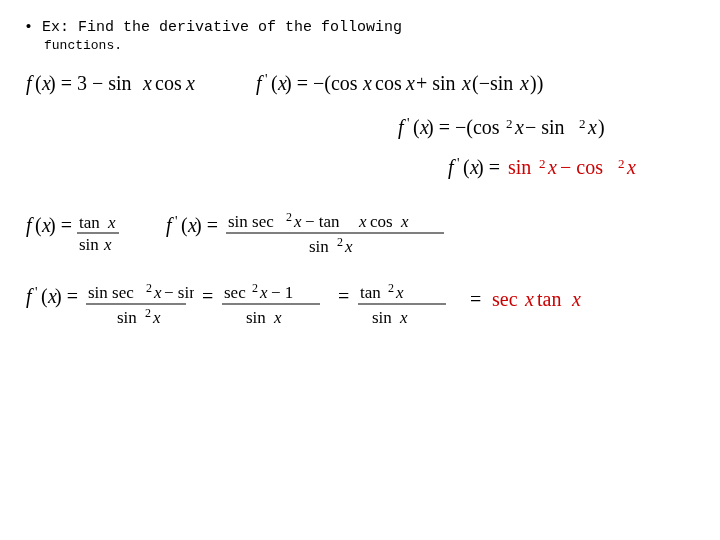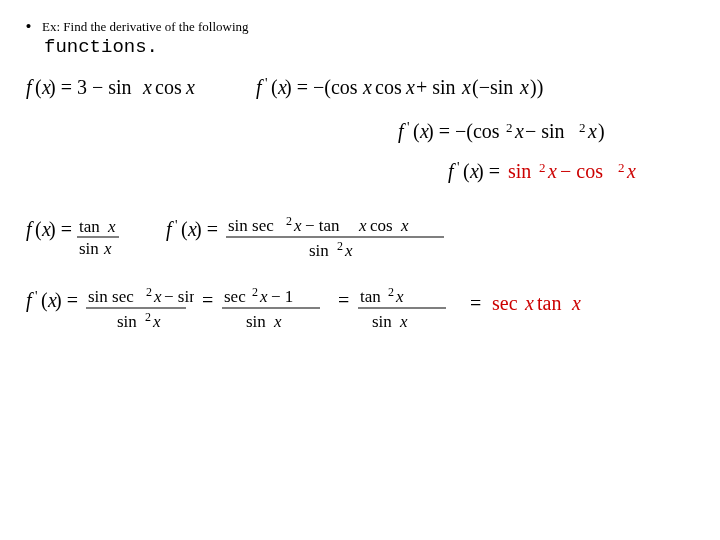--- a/index.html
+++ b/index.html
@@ -10,23 +10,23 @@
       height: 540px;
       overflow: hidden;
       padding: 18px 24px;
     }
   </style>
 </head>
 <body>
 
 <div>
   <span style="font-size:15px;">• </span>
-  <span style="font-size:13px; font-family: Liberation Serif, serif;">Ex:  Find the derivative of the following</span>
+  <span style="font-size:15px; font-family: Liberation Mono, monospace;">Ex:  Find the derivative of the following</span>
   <br>
-  <span style="font-size:19px; font-family: 'Courier New', monospace; margin-left: 20px;">functions.</span>
+  <span style="font-size:13px; font-family: 'Courier New', monospace; margin-left: 20px;">functions.</span>
 </div>
 
 <div style="display:flex; align-items:flex-start; margin-top:8px; gap:10px;">
 
   <div style="margin-top:4px;">
     <svg width="190" height="35">
       <text x="2" y="24" font-family="Times New Roman, serif" font-style="italic" font-size="20" fill="black">f</text>
       <text x="11" y="24" font-family="Times New Roman, serif" font-size="20" fill="black">(</text>
       <text x="18" y="24" font-family="Times New Roman, serif" font-style="italic" font-size="20" fill="black">x</text>
       <text x="25" y="24" font-family="Times New Roman, serif" font-size="20" fill="black">) = 3 − sin</text>

